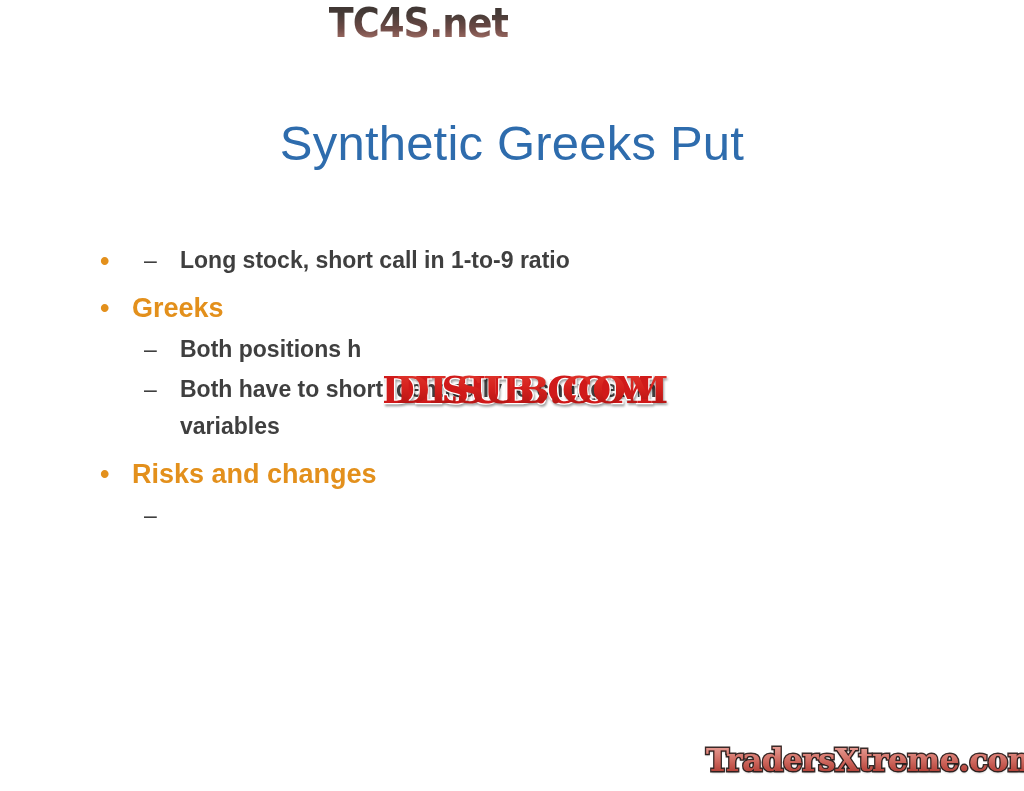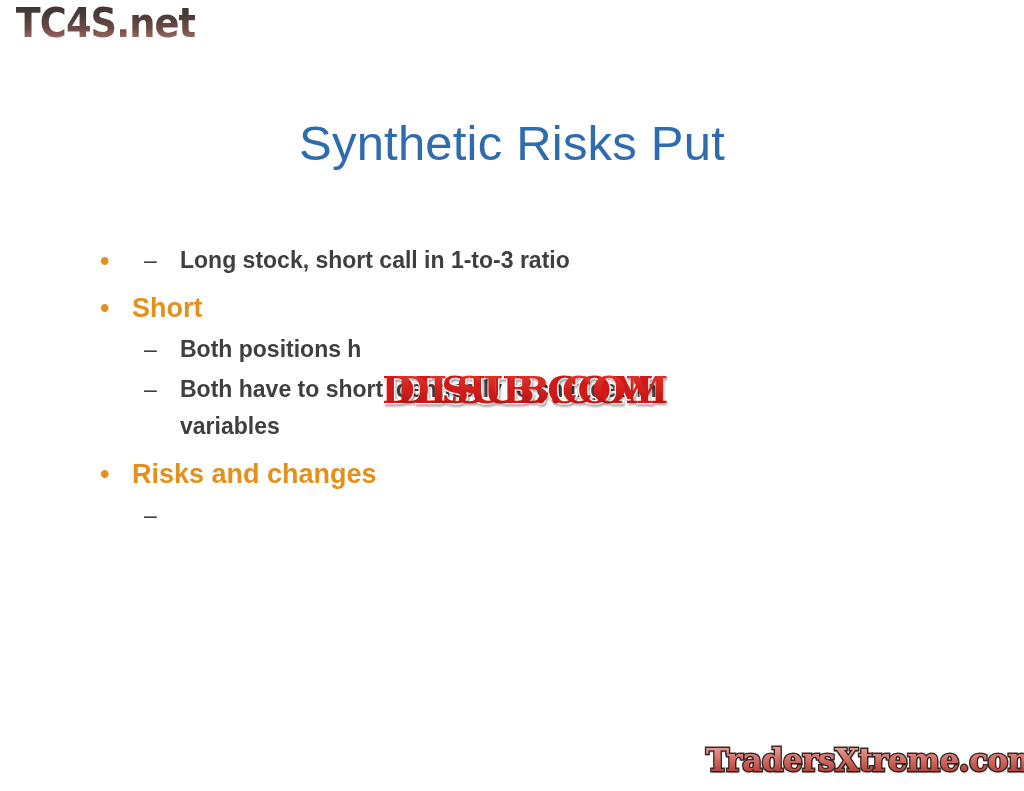--- a/index.html
+++ b/index.html
@@ -18,21 +18,21 @@
     overflow: hidden;
   }
 
   
   #brand-logo {
     position: absolute;
     top: 0px;
     left: 0px;
     width: 832px;
     height: 52px;
-    text-align: left;
+    text-align: center;
     padding-right: 10px;
     box-sizing: border-box;
   }
   #brand-logo .logo-text {
     display: inline-block;
     font-family: "DejaVu Sans", sans-serif;
     font-weight: bold;
     font-size: 40px;
     letter-spacing: -1px;
     line-height: 46px;
@@ -209,38 +209,38 @@
 </style>
 </head>
 <body>
 
 <div id="slide">
 
   <div id="brand-logo">
     <span class="logo-text">TC4S.net</span>
   </div>
 
-  <div id="slide-title">Synthetic Risks Put</div>
+  <div id="slide-title">Synthetic Greeks Put</div>
 
   <div id="content">
 
     <div class="group g1">
       <div class="l1">
         <span class="marker">•</span>
       </div>
       <div class="l2">
         <span class="marker">–</span>
-        <span class="l2text">Long stock, short call in 1-to-3 ratio</span>
+        <span class="l2text">Long stock, short call in 1-to-9 ratio</span>
       </div>
     </div>
 
     <div class="group g2">
       <div class="l1">
         <span class="marker">•</span>
-        <span>Short</span>
+        <span>Greeks</span>
       </div>
       <div class="l2">
         <span class="marker">–</span>
         <span class="l2text">Both positions h</span>
       </div>
       <div class="l2">
         <span class="marker">–</span>
         <span class="l2text">Both have to short identically to changes in variables</span>
       </div>
     </div>

